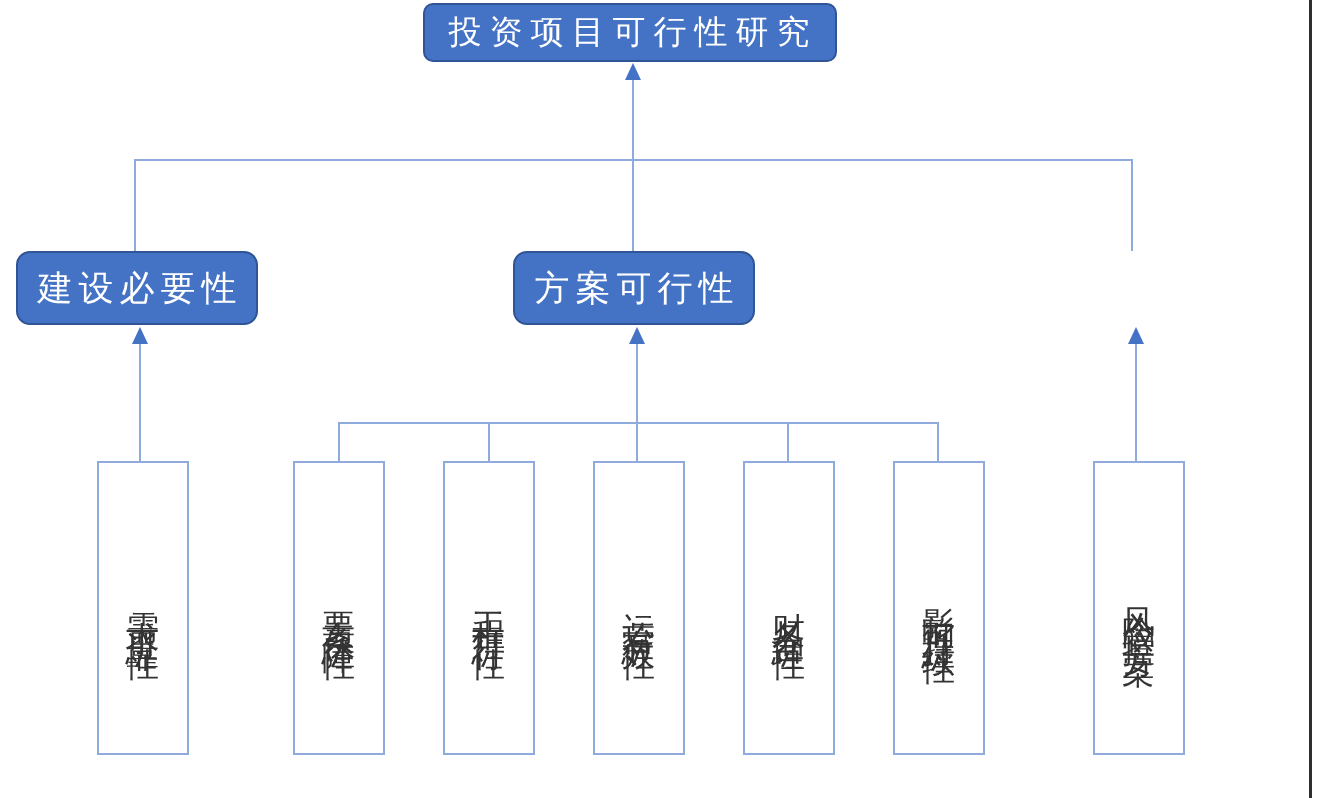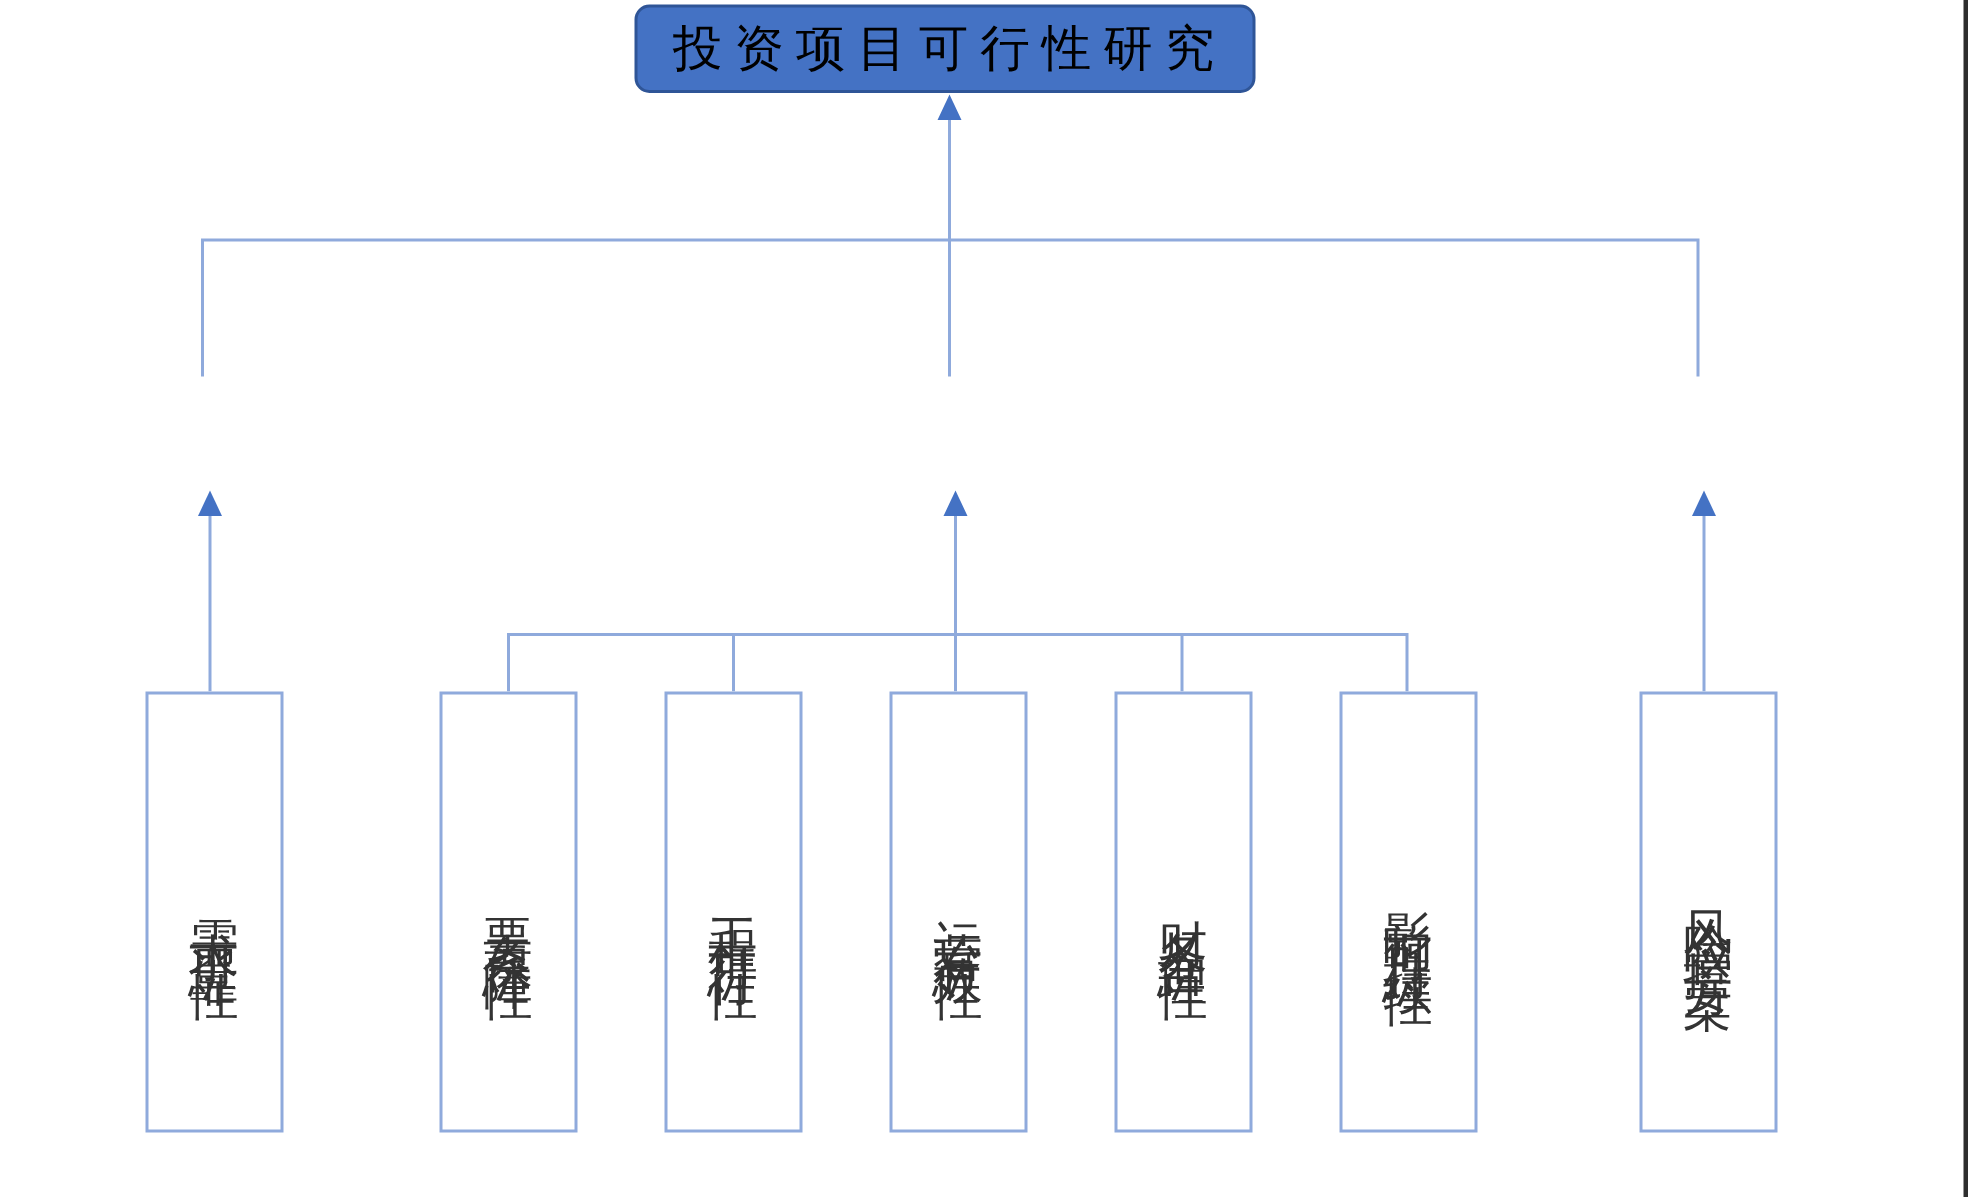--- a/index.html
+++ b/index.html
@@ -18,21 +18,21 @@
     left: 0; top: 0;
     width: 1318px; height: 798px;
     pointer-events: none;
   }
 
   .node {
     position: absolute;
     background: #4472C4;
     border: 2px solid #2F5597;
     box-sizing: border-box;
-    color: #000000;
+    color: #ffffff;
     display: flex;
     align-items: center;
     justify-content: center;
     text-align: center;
     white-space: nowrap;
   }
   .node.root {
     left: 423px; top: 3px; width: 414px; height: 59px;
     border-radius: 10px;
     font-size: 33px;
@@ -105,20 +105,26 @@
     <polygon points="140,327 132,344 148,344" fill="#4472C4"></polygon>
 
     <path d="M1136,461 L1136,342" fill="none" stroke="#8FAADC" stroke-width="2"></path>
     <polygon points="1136,327 1128,344 1144,344" fill="#4472C4"></polygon>
   </svg>
 
   <div class="node root">
     <span>投资项目可行性研究</span>
   </div>
 
+  <div class="node lvl2 l2a">
+    <span>建设必要性</span>
+  </div>
+  <div class="node lvl2 l2b">
+    <span>方案可行性</span>
+  </div>
 
   <div class="leaf b1">
     <span>需求可靠性</span>
   </div>
   <div class="leaf b2">
     <span>要素保障性</span>
   </div>
   <div class="leaf b3">
     <span>工程可行性</span>
   </div>

